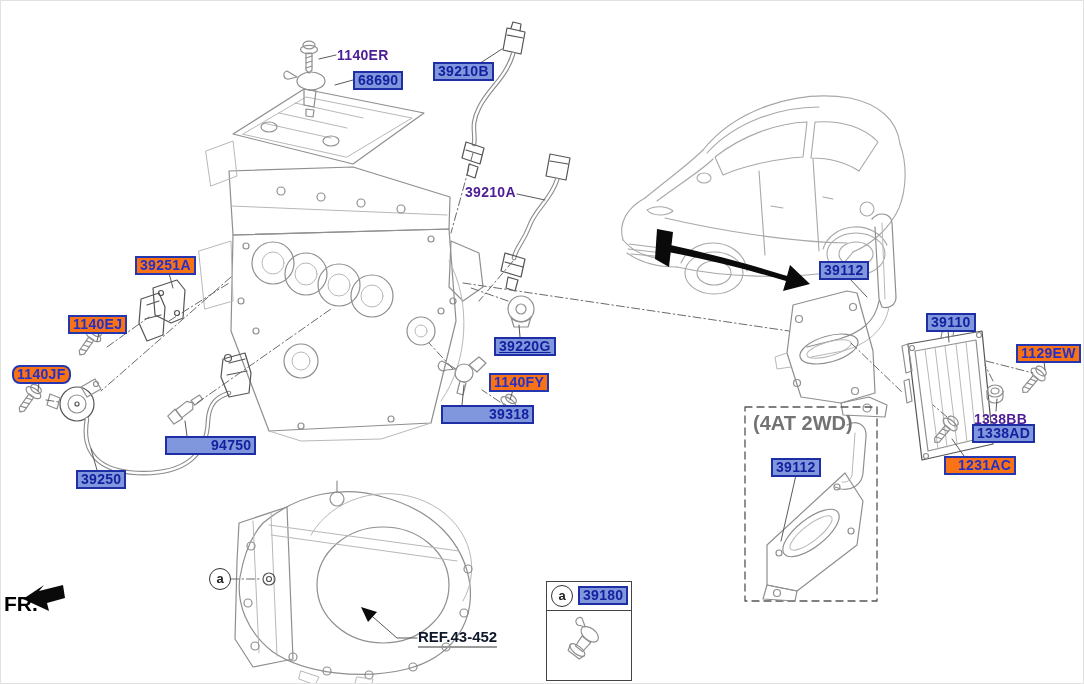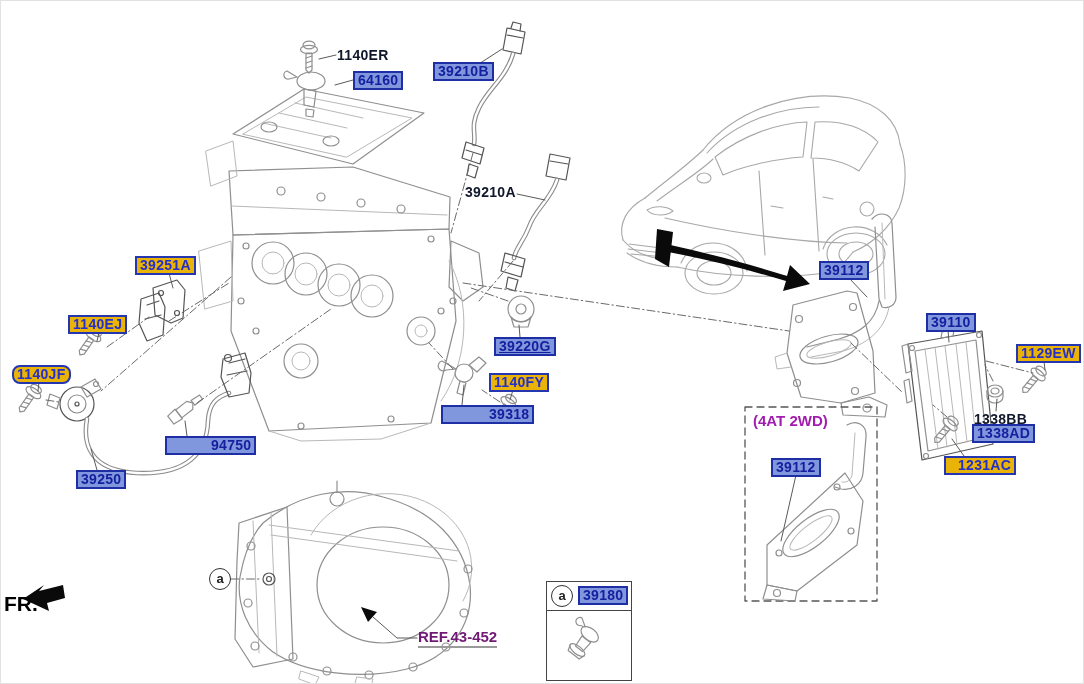--- a/index.html
+++ b/index.html
@@ -14,30 +14,30 @@
   .car *{stroke:#a8a8a8;stroke-width:1.1;}
   .dash{stroke:#6a6a6a;stroke-width:1;stroke-dasharray:8 3 1.5 3;}
   .sld{stroke:#5a5a5a;stroke-width:1;}
   .blk{fill:#0a0a0a;stroke:none;}
   .cabo{stroke:#8a8a8a;stroke-width:4.6;}
   .cabi{stroke:#ffffff;stroke-width:2.4;}
   .dashedbox{stroke:#555;stroke-width:1.3;stroke-dasharray:7 5;}
 
   .lbl{position:absolute;font-size:14px;font-weight:bold;line-height:15px;white-space:nowrap;
        letter-spacing:0.3px;z-index:5;cursor:pointer;}
-  .lbl.plain{color:#0f172a;}
-  .lbl.box{color:#2430c8;background:#eab308;border:2px solid #2436b0;padding:0 3px;}
+  .lbl.plain{color:#4c1d95;}
+  .lbl.box{color:#2430c8;background:#f97316;border:2px solid #2436b0;padding:0 3px;}
   .lbl.box.hl{background:#8096dd;color:#131f9e;border-color:#1e2fa6;}
 
   .watermark{position:absolute;left:382px;top:300px;font-size:50px;font-weight:bold;
     letter-spacing:1px;color:rgba(255,255,255,0.05);
     -webkit-text-stroke:2px #c9c9c9;z-index:4;}
   .fr{position:absolute;left:3px;top:591px;font-size:21px;font-weight:bold;color:#000000;z-index:5;}
-  .note4at{position:absolute;left:752px;top:411px;font-size:15px;font-weight:bold;color:#a21caf;z-index:5;}
-  .ref{position:absolute;left:417px;top:627px;font-size:15px;font-weight:bold;color:#701a75;
+  .note4at{position:absolute;left:752px;top:411px;font-size:20px;font-weight:bold;color:#737373;z-index:5;}
+  .ref{position:absolute;left:417px;top:627px;font-size:15px;font-weight:bold;color:#0f172a;
        border-bottom:2px solid #9a9a9a;padding-bottom:1px;z-index:5;cursor:pointer;}
   .circ{position:absolute;width:20px;height:20px;border:1.6px solid #333;border-radius:50%;
         text-align:center;font-size:13px;font-weight:bold;color:#222;line-height:20px;z-index:5;background:#fff;}
   .legendbox{position:absolute;left:545px;top:580px;width:86px;height:100px;border:1.4px solid #444;
         box-sizing:border-box;z-index:3;}
   .legendbox .hed{height:28px;border-bottom:1.4px solid #444;}
 </style>
 </head>
 <body>
 
@@ -328,21 +328,21 @@
 
     <path d="M416,637 L396,637 L372,616" class="sld"></path>
     <path class="blk" d="M360,606 L376,611 L367,621 Z"></path>
 
     <polygon class="blk" points="62,584 38,590 43,584 22,598 48,610 46,602 64,597"></polygon>
   </svg>
 
 
   <div id="labels">
       <span class="lbl plain" style="left: 336px; top: 47px;">1140ER</span>
-      <span class="lbl box hl" style="left: 352px; top: 70px;">64160</span>
+      <span class="lbl box hl" style="left: 352px; top: 70px;">68690</span>
       <span class="lbl box hl" style="left: 416px; top: 61px; margin-left: 16px;">39210B</span>
       <span class="lbl plain" style="left: 464px; top: 184px;">39210A</span>
       <span class="lbl box" style="left: 134px; top: 255px;">39251A</span>
       <span class="lbl box" style="left: 67px; top: 314px;">1140EJ</span>
       <span class="lbl box" style="left: 11px; top: 364px; border-radius: 8px;">1140JF</span>
       <span class="lbl box hl" style="left: 75px; top: 469px;">39250</span>
       <span class="lbl box hl" style="left: 164px; top: 435px; padding-left: 44px;">94750</span>
       <span class="lbl box hl" style="left: 493px; top: 336px; text-decoration: underline;">39220G</span>
       <span class="lbl box" style="left: 488px; top: 372px;">1140FY</span>
       <span class="lbl box hl" style="left: 440px; top: 404px; padding-left: 46px;">39318</span>

